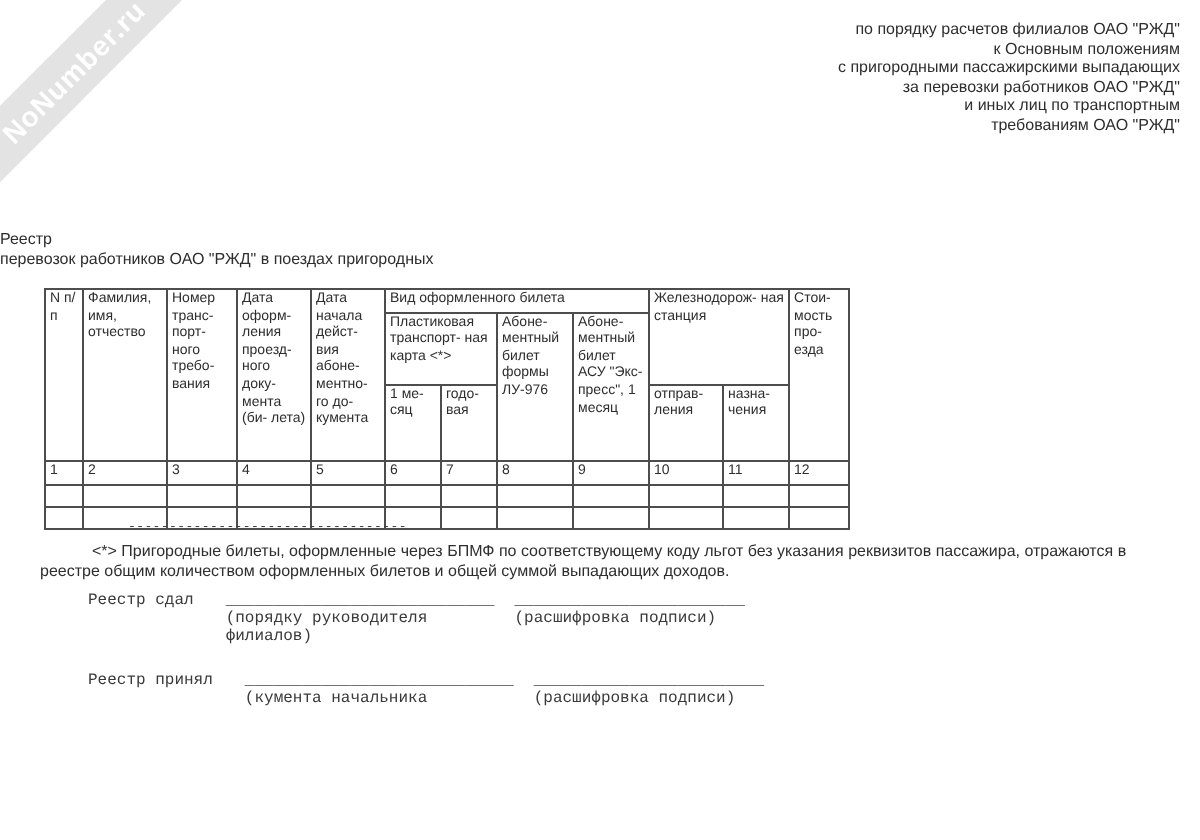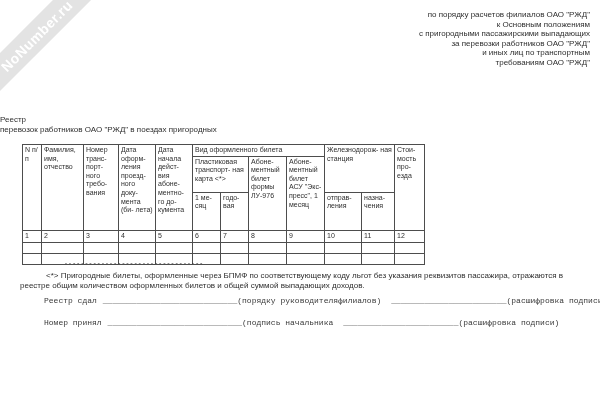--- a/index.html
+++ b/index.html
@@ -49,22 +49,22 @@
     position:absolute; left:20px; top:271px; width:564px;
     font-size:8px; line-height:9.5px; text-indent:26px;
   }
   
   .sig {
     position:absolute; left:44px; top:296px;
     font-family:"Liberation Mono", monospace; font-size:8px; line-height:9px;
     color:#3a3a3a;
   }
   .sig-row { display:flex; align-items:flex-start; margin-bottom:13px; }
-  .sig-label { white-space:pre; margin-right:6px; }
-  .sig-col { display:flex; flex-direction:row; align-items:flex-start; margin-right:10px; }
+  .sig-label { white-space:pre; margin-right:16px; }
+  .sig-col { display:flex; flex-direction:column; align-items:flex-start; margin-right:10px; }
   .sig-line { white-space:pre; }
   .sig-cap { white-space:pre; text-align:center; }
 </style>
 </head>
 <body>
 
 <div class="page">
 
   <div class="watermark">
     <span class="watermark-text">NoNumber.ru</span>
@@ -179,24 +179,24 @@
         <span class="sig-line">____________________________</span>
         <span class="sig-cap">(порядку руководителя</span>
         <span class="sig-cap">филиалов)</span>
       </div>
       <div class="sig-col">
         <span class="sig-line">________________________</span>
         <span class="sig-cap">(расшифровка подписи)</span>
       </div>
     </div>
     <div class="sig-row">
-      <span class="sig-label">Номер принял</span>
+      <span class="sig-label">Реестр принял</span>
       <div class="sig-col">
         <span class="sig-line">____________________________</span>
-        <span class="sig-cap">(подпись начальника</span>
+        <span class="sig-cap">(кумента начальника</span>
       </div>
       <div class="sig-col">
         <span class="sig-line">________________________</span>
         <span class="sig-cap">(расшифровка подписи)</span>
       </div>
     </div>
   </div>
 
 </div>
 

